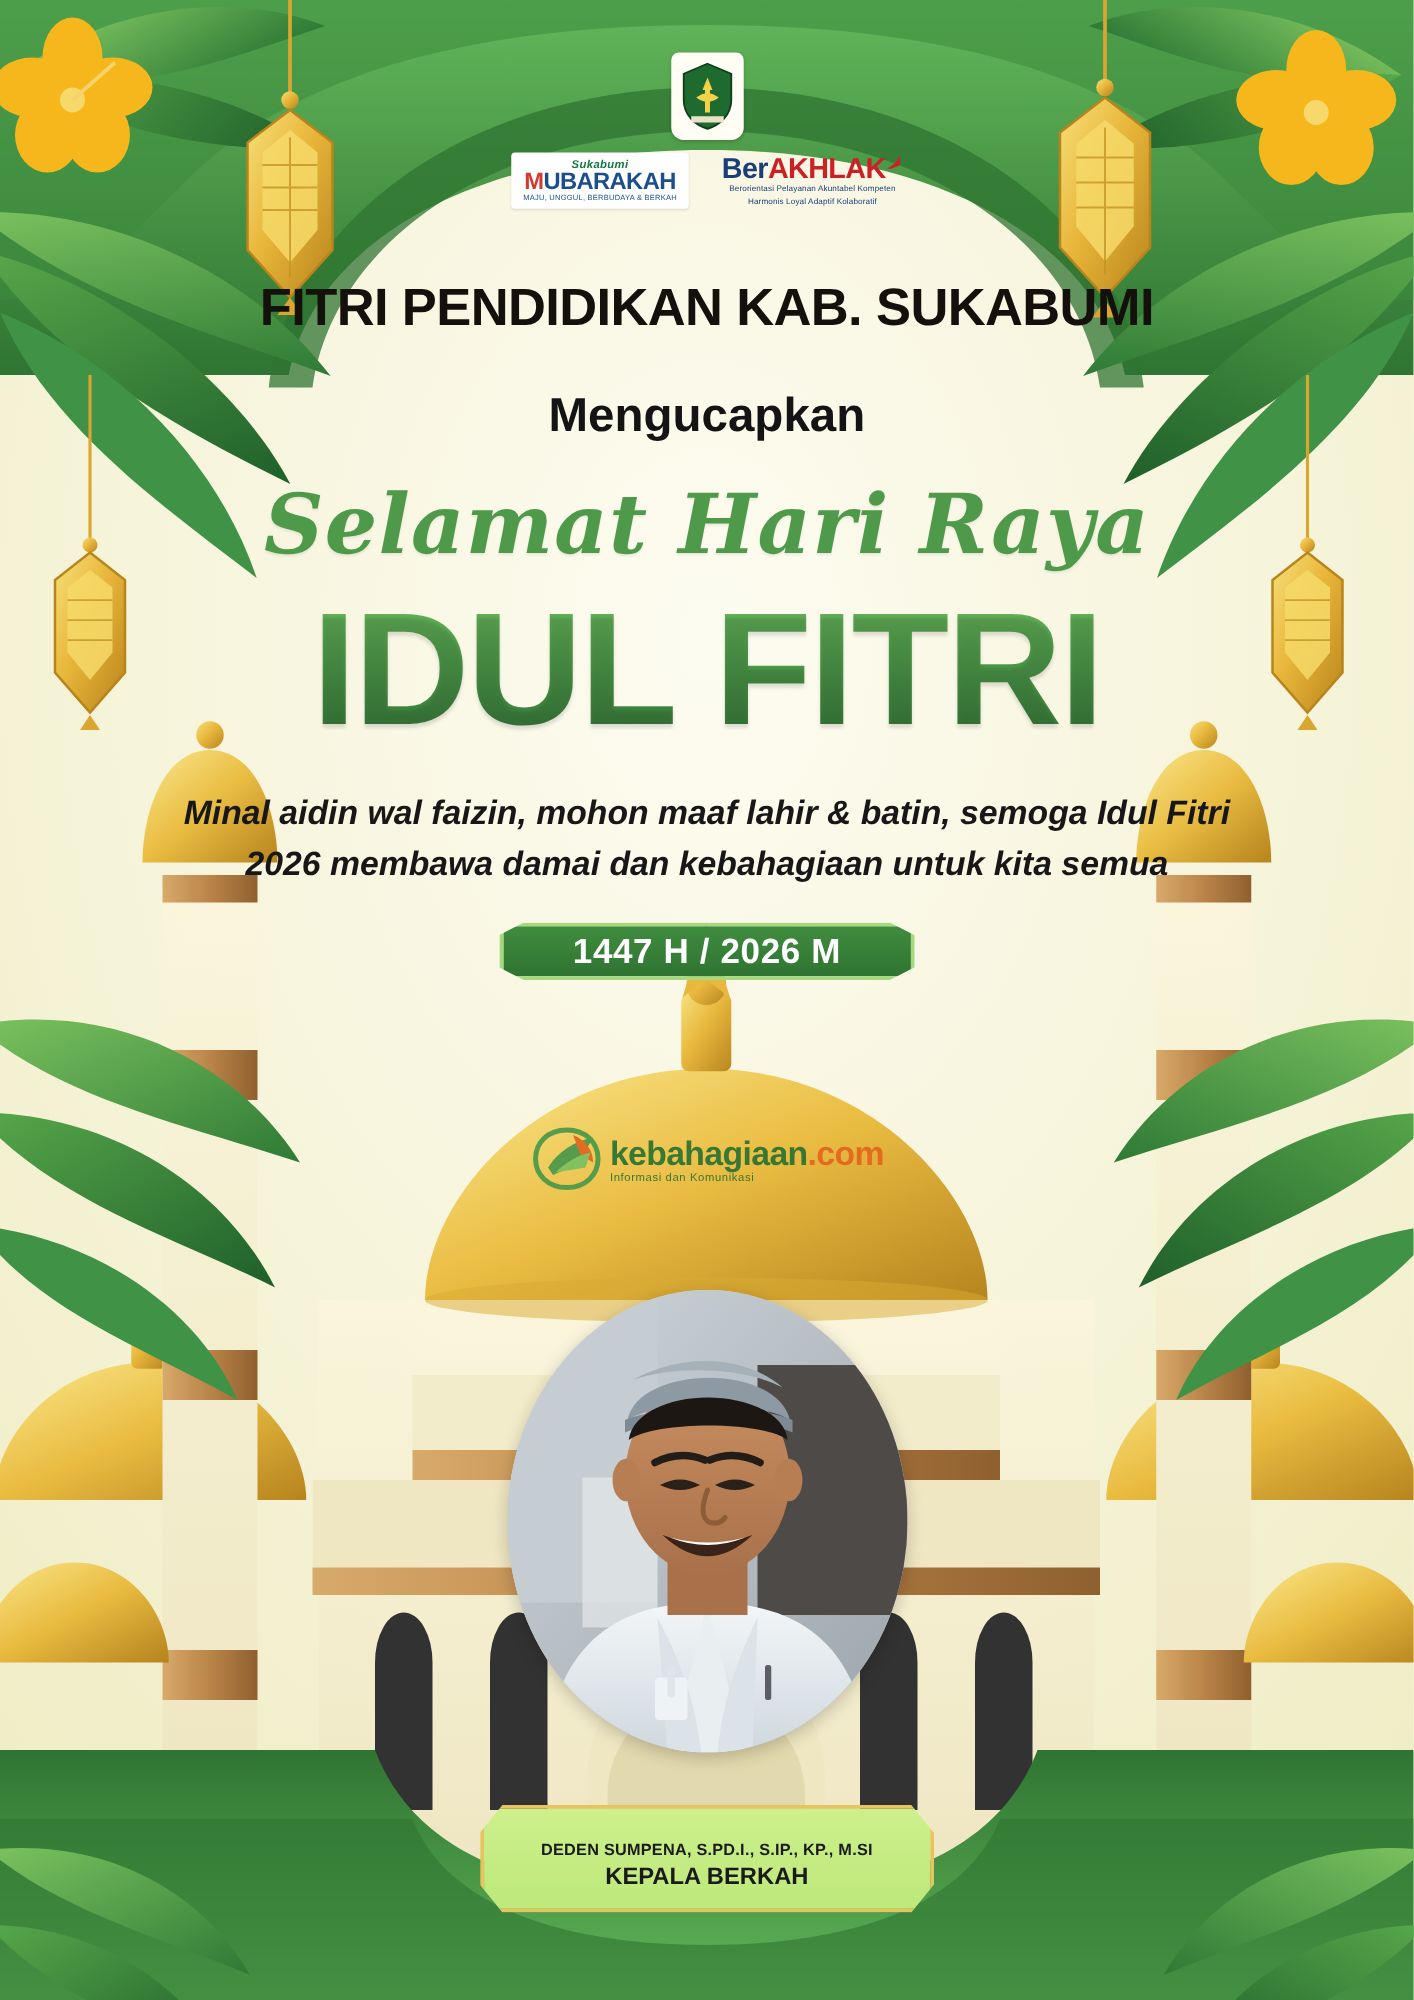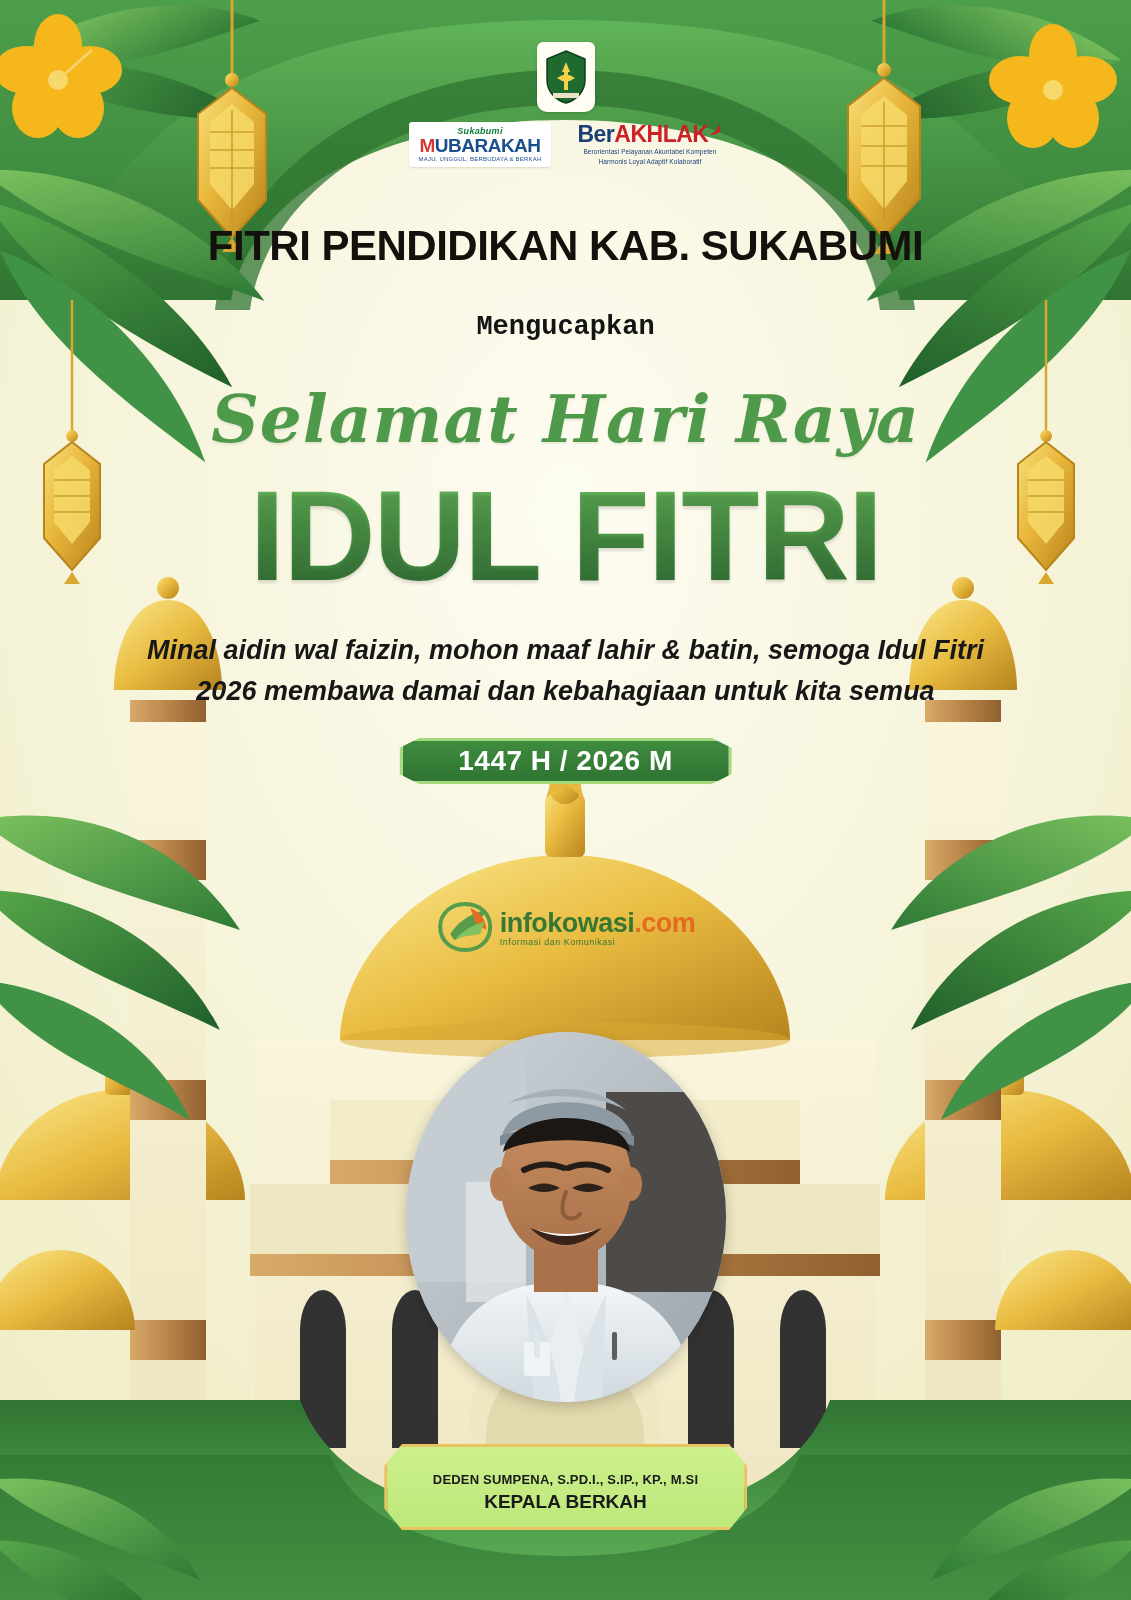--- a/index.html
+++ b/index.html
@@ -43,21 +43,21 @@
   .berakhlak .ba-main { font-size:23px; font-weight:bold; color:#1b3d78; line-height:1; letter-spacing:-.5px;}
   .berakhlak .ba-main em { color:#cc2027; font-style:normal; }
   .berakhlak .ba-sub { font-size:6.5px; color:#1b3d78; line-height:1.25; margin-top:2px; letter-spacing:.1px;}
 
   
   .txt { position:absolute; width:100%; text-align:center; z-index:45; }
   .org-title {
     top: 222px; font-size: 42px; font-weight: bold; color:#14100c;
     letter-spacing:-0.5px;
   }
-  .mengucapkan { top: 312px; font-size: 27px; font-weight:bold; color:#141414;font-family:Liberation Mono, monospace; }
+  .mengucapkan { top: 312px; font-size: 38px; font-weight:bold; color:#141414; }
   .selamat {
     top: 380px; font-size: 66px; color:#4e9a4a;
     font-family:"DejaVu Serif", serif; font-style:italic; font-weight:bold;
     letter-spacing:1px;
     text-shadow: 0 2px 2px rgba(0,0,0,.08);
   }
   .idulfitri {
     top: 462px; font-size: 128px; font-weight:bold; letter-spacing:-2px;
     color:#4e9a4a;
     background: linear-gradient(180deg,#6fbf60 0%, #4e9a4a 45%, #2f6d33 100%);
@@ -396,21 +396,21 @@
   <div class="year-banner">1447 H / 2026 M</div>
 
   <div class="watermark">
     <svg width="58" height="56" viewBox="0 0 58 56">
       <path d="M29 4 C 44 4 54 14 54 27 C 54 40 44 50 29 50 C 14 50 4 40 4 27 C 4 14 14 4 29 4 Z" fill="none" stroke="#4e9a4a" stroke-width="4"></path>
       <path d="M14 34 C 24 18 40 12 50 10 C 44 22 34 34 18 40 Z" fill="#4e9a4a"></path>
       <path d="M34 8 C 44 12 50 20 50 30 L 40 24 Z" fill="#e4671f"></path>
       <path d="M20 38 C 28 30 38 24 48 22 L 44 34 Z" fill="#7cc25f"></path>
     </svg>
     <div class="wm-text">
-      <div class="wm-main"><span>infokowasi</span><em>.com</em></div>
+      <div class="wm-main"><span>kebahagiaan</span><em>.com</em></div>
       <div class="wm-sub">Informasi dan Komunikasi</div>
     </div>
   </div>
 
   <div class="portrait">
     <svg width="320" height="370" viewBox="0 0 320 370">
       <defs>
         <linearGradient id="bgRoom" x1="0" y1="0" x2="1" y2="1">
           <stop offset="0" stop-color="#cfd6da"></stop>
             <stop offset="1" stop-color="#9aa4ab"></stop>

